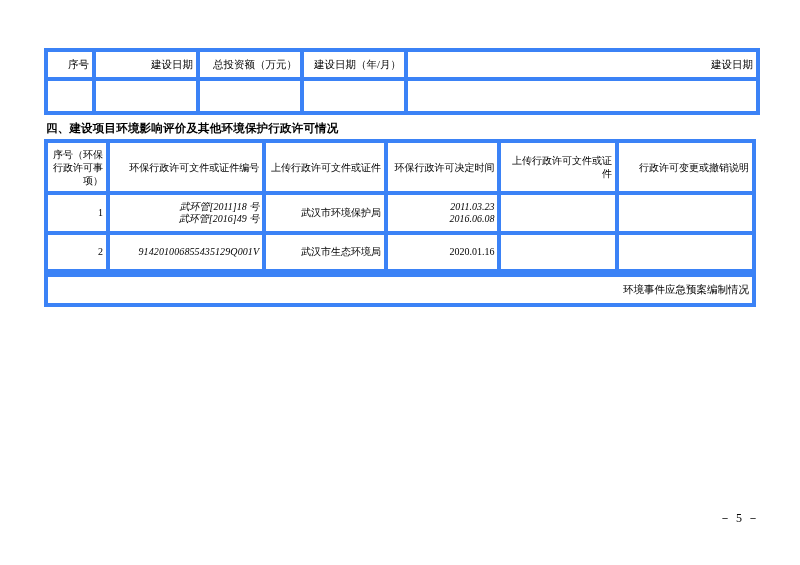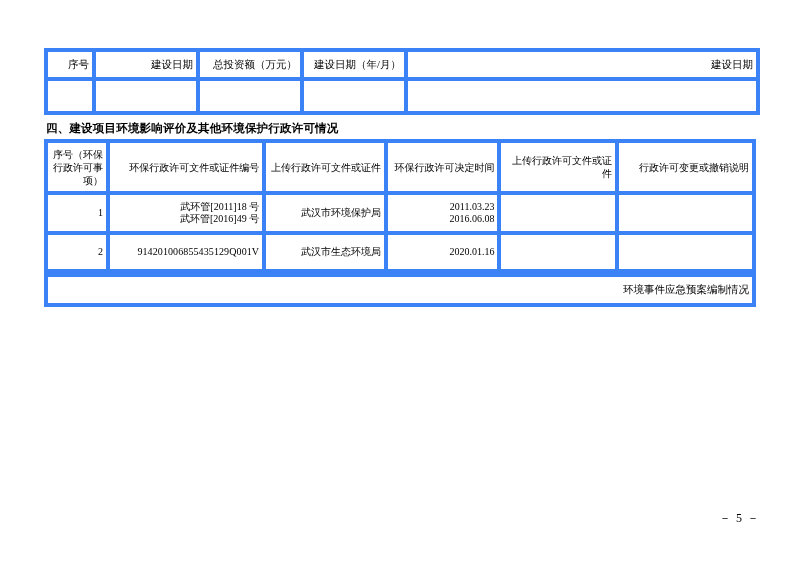--- a/index.html
+++ b/index.html
@@ -82,22 +82,22 @@
   .t3 .hdr td { height: 22px; }
   .checkmark { font-size: 12px; }
 
   .page-number {
     position: absolute;
     right: 40px;
     bottom: 38px;
     font-size: 12px;
     letter-spacing: 1px;
   }
-  .nowrap { white-space: nowrap; }
-  .stack-line { display: block; }
+  .nowrap { white-space: nowrap; font-style: italic; }
+  .stack-line { display: block; font-style: italic; }
 </style>
 </head>
 <body>
 
 <div class="page">
   <div class="sheet">
 
     <table class="doc t1">
       <colgroup>
         <col style="width:48px">

